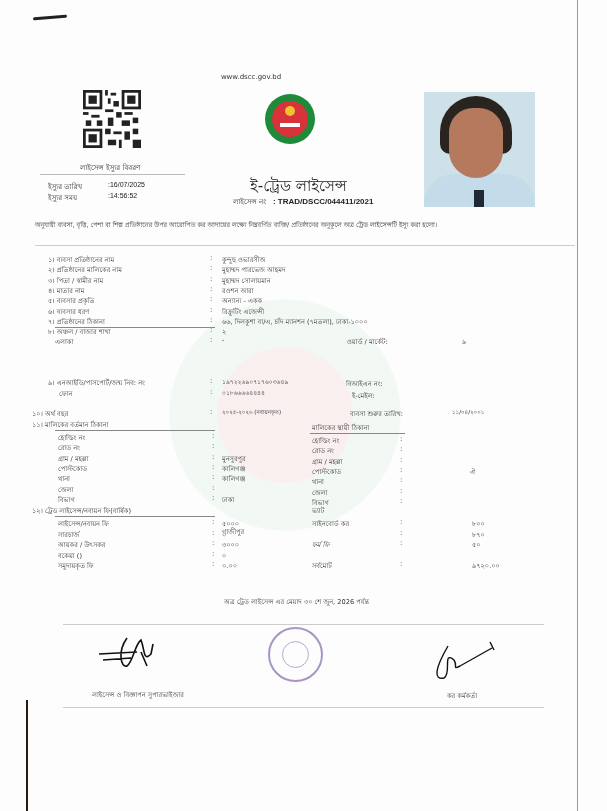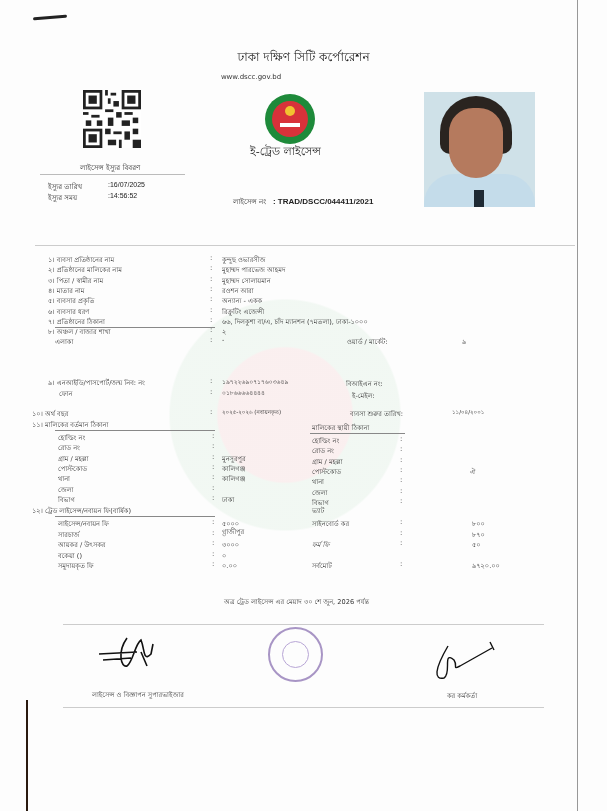--- a/index.html
+++ b/index.html
@@ -18,21 +18,21 @@
   .qr-caption { left: 80px; top: 162px; font-size: 7px; }
   .issue-line { position: absolute; left: 40px; top: 174px; width: 145px; height: 1px; background: #bbb; }
   .lbl-sm { font-size: 7px; }
 
   .logo { position: absolute; left: 265px; top: 94px; width: 50px; height: 50px; border-radius: 50%;
           background: #1e8a3a; }
   .logo .inner { position: absolute; left: 7px; top: 7px; width: 36px; height: 36px; border-radius: 50%; background: #d8323a; }
   .logo .sun { position: absolute; left: 13px; top: 5px; width: 10px; height: 10px; border-radius: 50%; background: #f2c230; }
   .logo .band { position: absolute; left: 8px; top: 22px; width: 20px; height: 4px; background: #fff; }
 
-  .t-etrade { left: 250px; top: 143px; font-size: 11px; }
+  .t-etrade { left: 250px; top: 174px; font-size: 15px; }
   .t-licno { left: 233px; top: 196px; font-size: 7px; }
   .t-licno b { font-family: "Liberation Sans", sans-serif; font-size: 8px; font-weight: bold; }
 
   .photo { position: absolute; left: 424px; top: 92px; width: 111px; height: 115px; background: #cfe1e8; overflow: hidden; }
   .photo .hair { position: absolute; left: 16px; top: 4px; width: 72px; height: 58px; border-radius: 36px 36px 10px 10px; background: #2a2420; }
   .photo .face { position: absolute; left: 25px; top: 16px; width: 54px; height: 70px; border-radius: 25px 25px 28px 28px; background: #b57a5e; }
   .photo .shirt { position: absolute; left: 0; top: 82px; width: 111px; height: 40px; background: #c4dcea; border-radius: 30px 30px 0 0; }
   .photo .tie { position: absolute; left: 50px; top: 98px; width: 10px; height: 18px; background: #1f2a34; }
 
   .intro { position: absolute; left: 35px; top: 220px; width: 540px; font-size: 6.4px; line-height: 11px; color: #333; }
@@ -52,21 +52,20 @@
 </style>
 </head>
 <body>
 
 <div class="page">
   <div class="pen-mark"></div>
   <div class="edge-right"></div>
   <div class="edge-left"></div>
   <div class="watermark"></div>
 
-  <div class="abs t-org">ঢাকা দক্ষিণ সিটি কর্পোরেশন</div>
   <div class="abs t-web">www.dscc.gov.bd</div>
 
   <svg class="qr" viewBox="0 0 21 21">
     <rect width="21" height="21" fill="#fff"></rect>
     <g fill="#222">
       <rect x="0" y="0" width="7" height="7"></rect>
         <rect x="1" y="1" width="5" height="5" fill="#fff"></rect>
         <rect x="2" y="2" width="3" height="3"></rect>
       <rect x="14" y="0" width="7" height="7"></rect>
         <rect x="15" y="1" width="5" height="5" fill="#fff"></rect>
@@ -118,20 +117,21 @@
   </div>
 
   <div class="photo">
     <div class="shirt"></div>
       <div class="hair"></div>
       <div class="face"></div>
       <div class="tie"></div>
   </div>
 
   <div class="intro">
+    <div>অনুযায়ী ব্যবসা, বৃত্তি, পেশা বা শিল্প প্রতিষ্ঠানের উপর আরোপিত কর আদায়ের লক্ষ্যে নিম্নবর্ণিত ব্যক্তি/ প্রতিষ্ঠানের অনুকূলে অত্র ট্রেড লাইসেন্সটি ইস্যু করা হলো।</div>
   </div>
   <div class="rule" style="left:35px;top:245px;width:540px;background:#ccc;"></div>
 
   <div id="fields">
       <div class="row" style="left:48px;top:254px;">১। ব্যবসা প্রতিষ্ঠানের নাম</div>
       <div class="colon" style="left:210px;top:254px;">:</div>
       <div class="row" style="left:222px;top:254px;">কুন্দুছ ওভারসীজ</div>
       <div class="row" style="left:48px;top:264.3px;">২। প্রতিষ্ঠানের মালিকের নাম</div>
       <div class="colon" style="left:210px;top:264.3px;">:</div>
       <div class="row" style="left:222px;top:264.3px;">মুহাম্মদ পারভেজ আহমদ</div>

